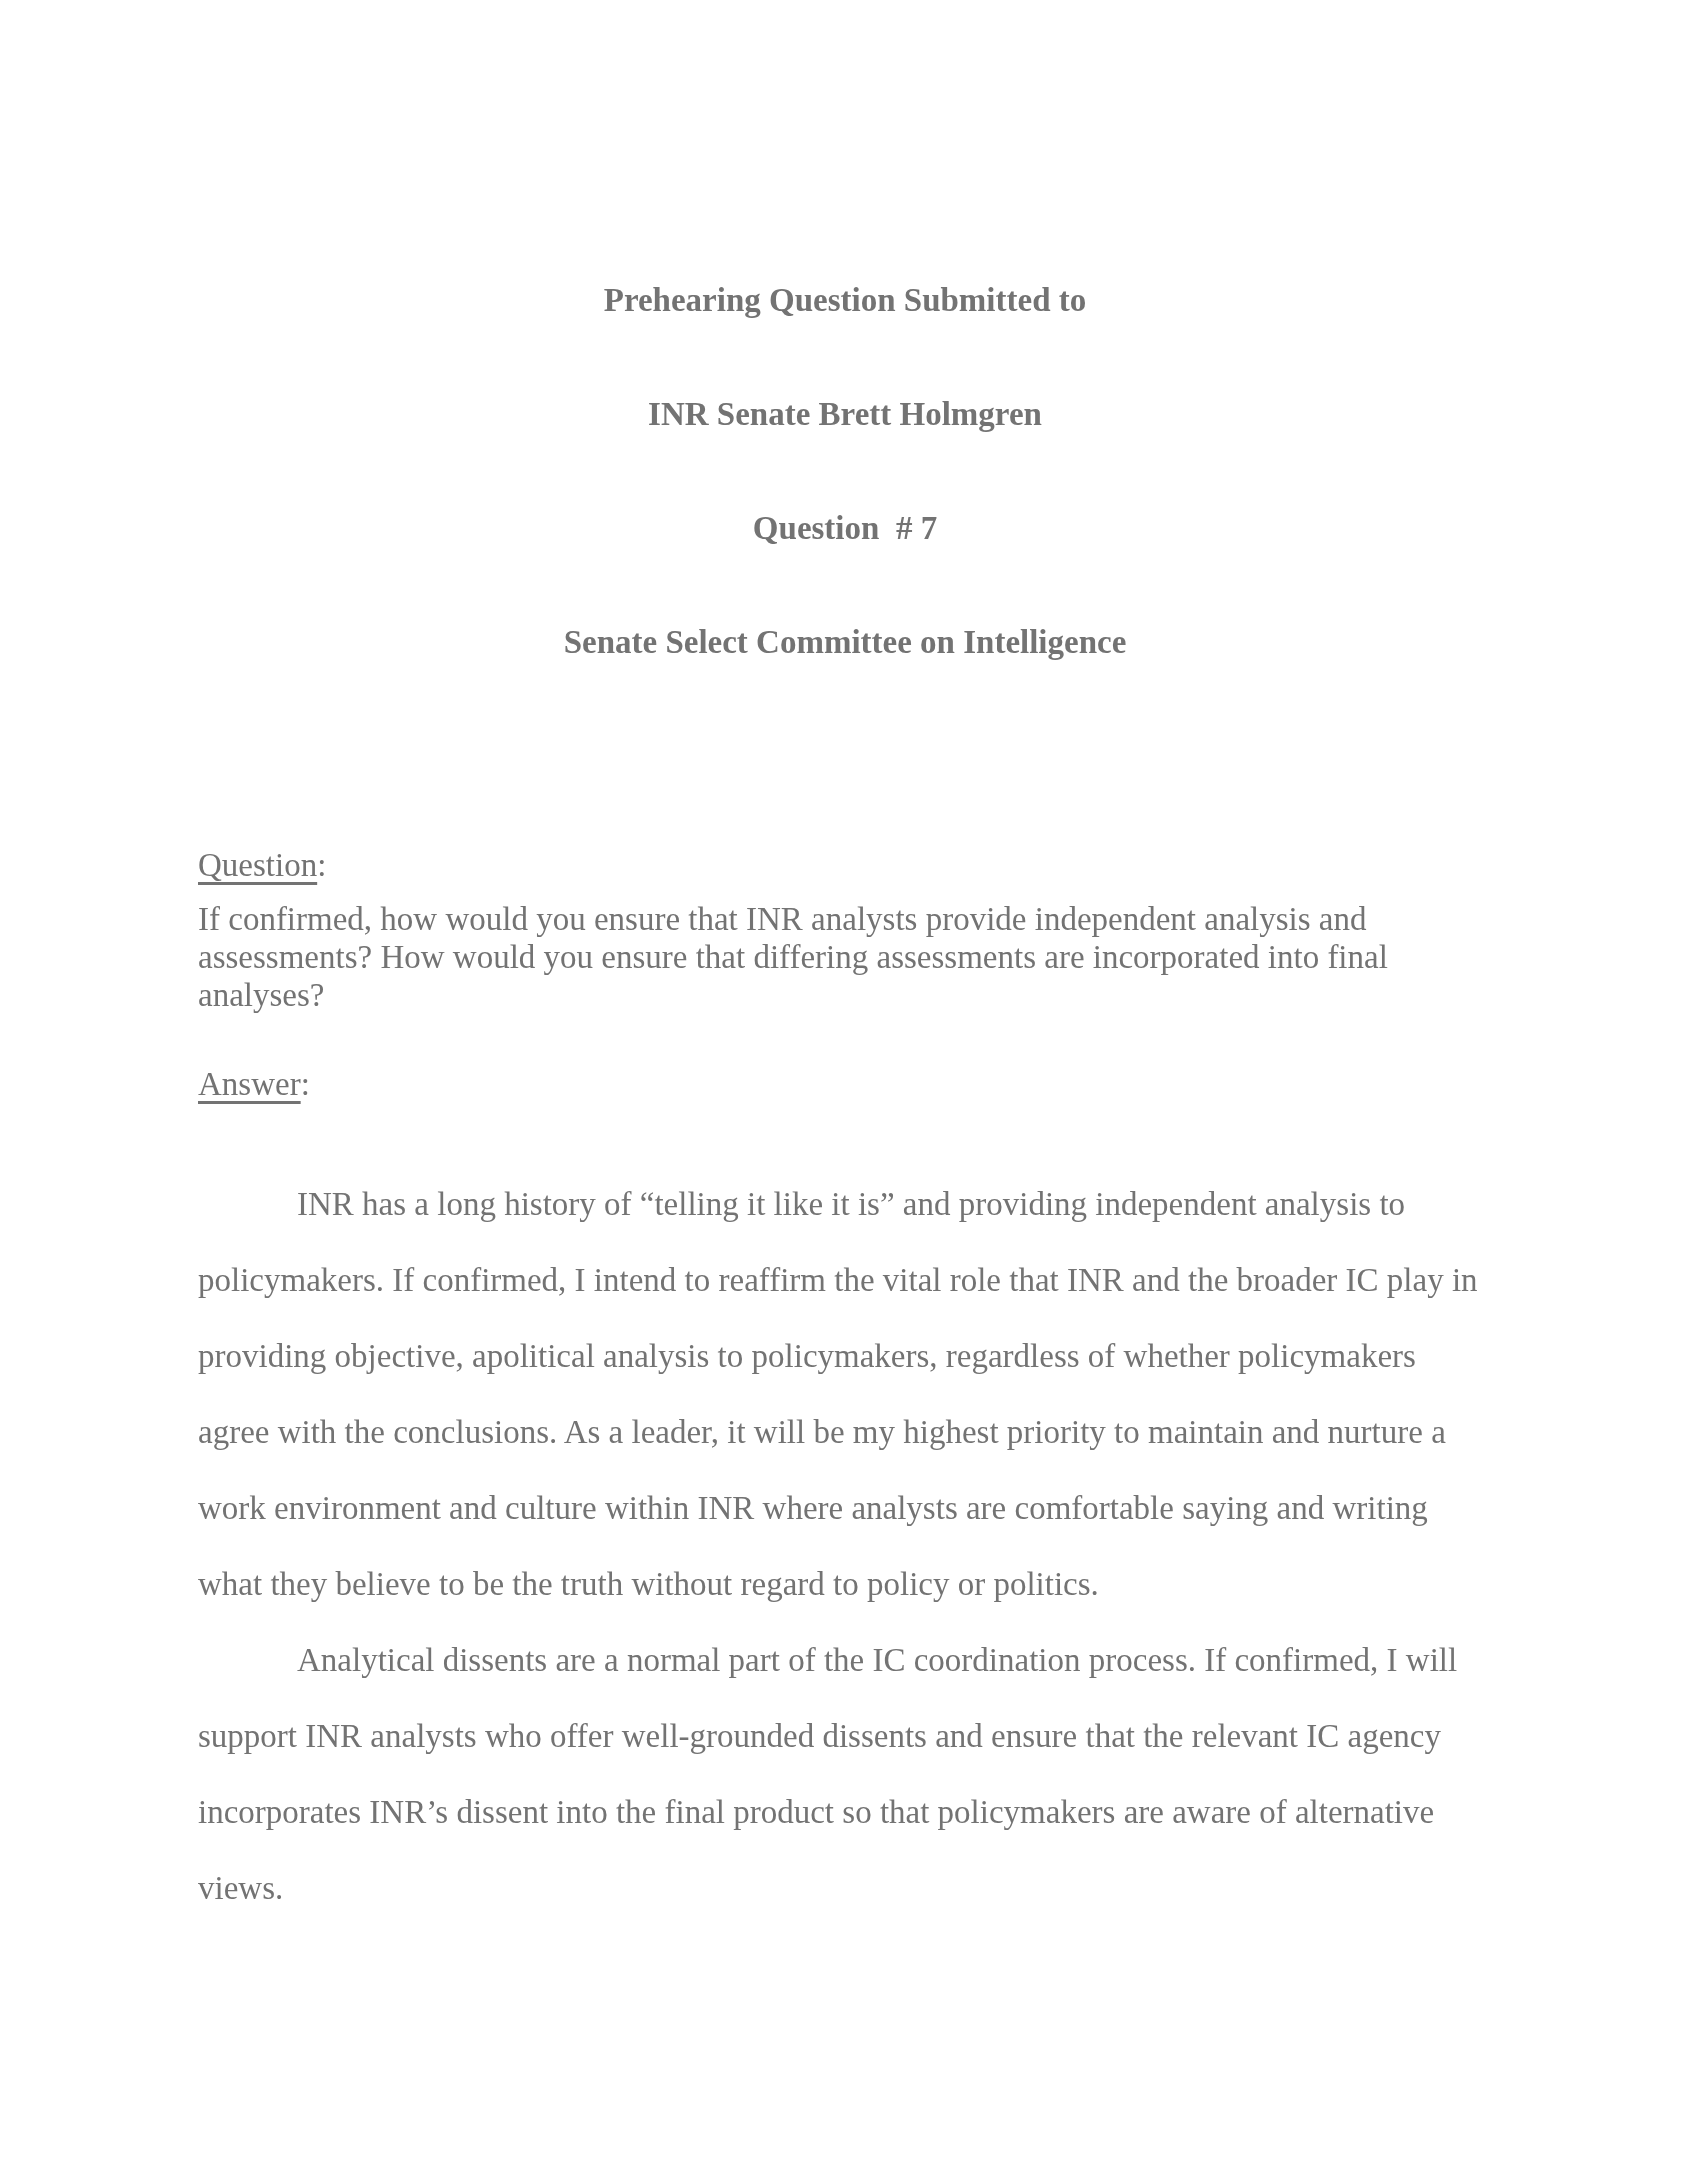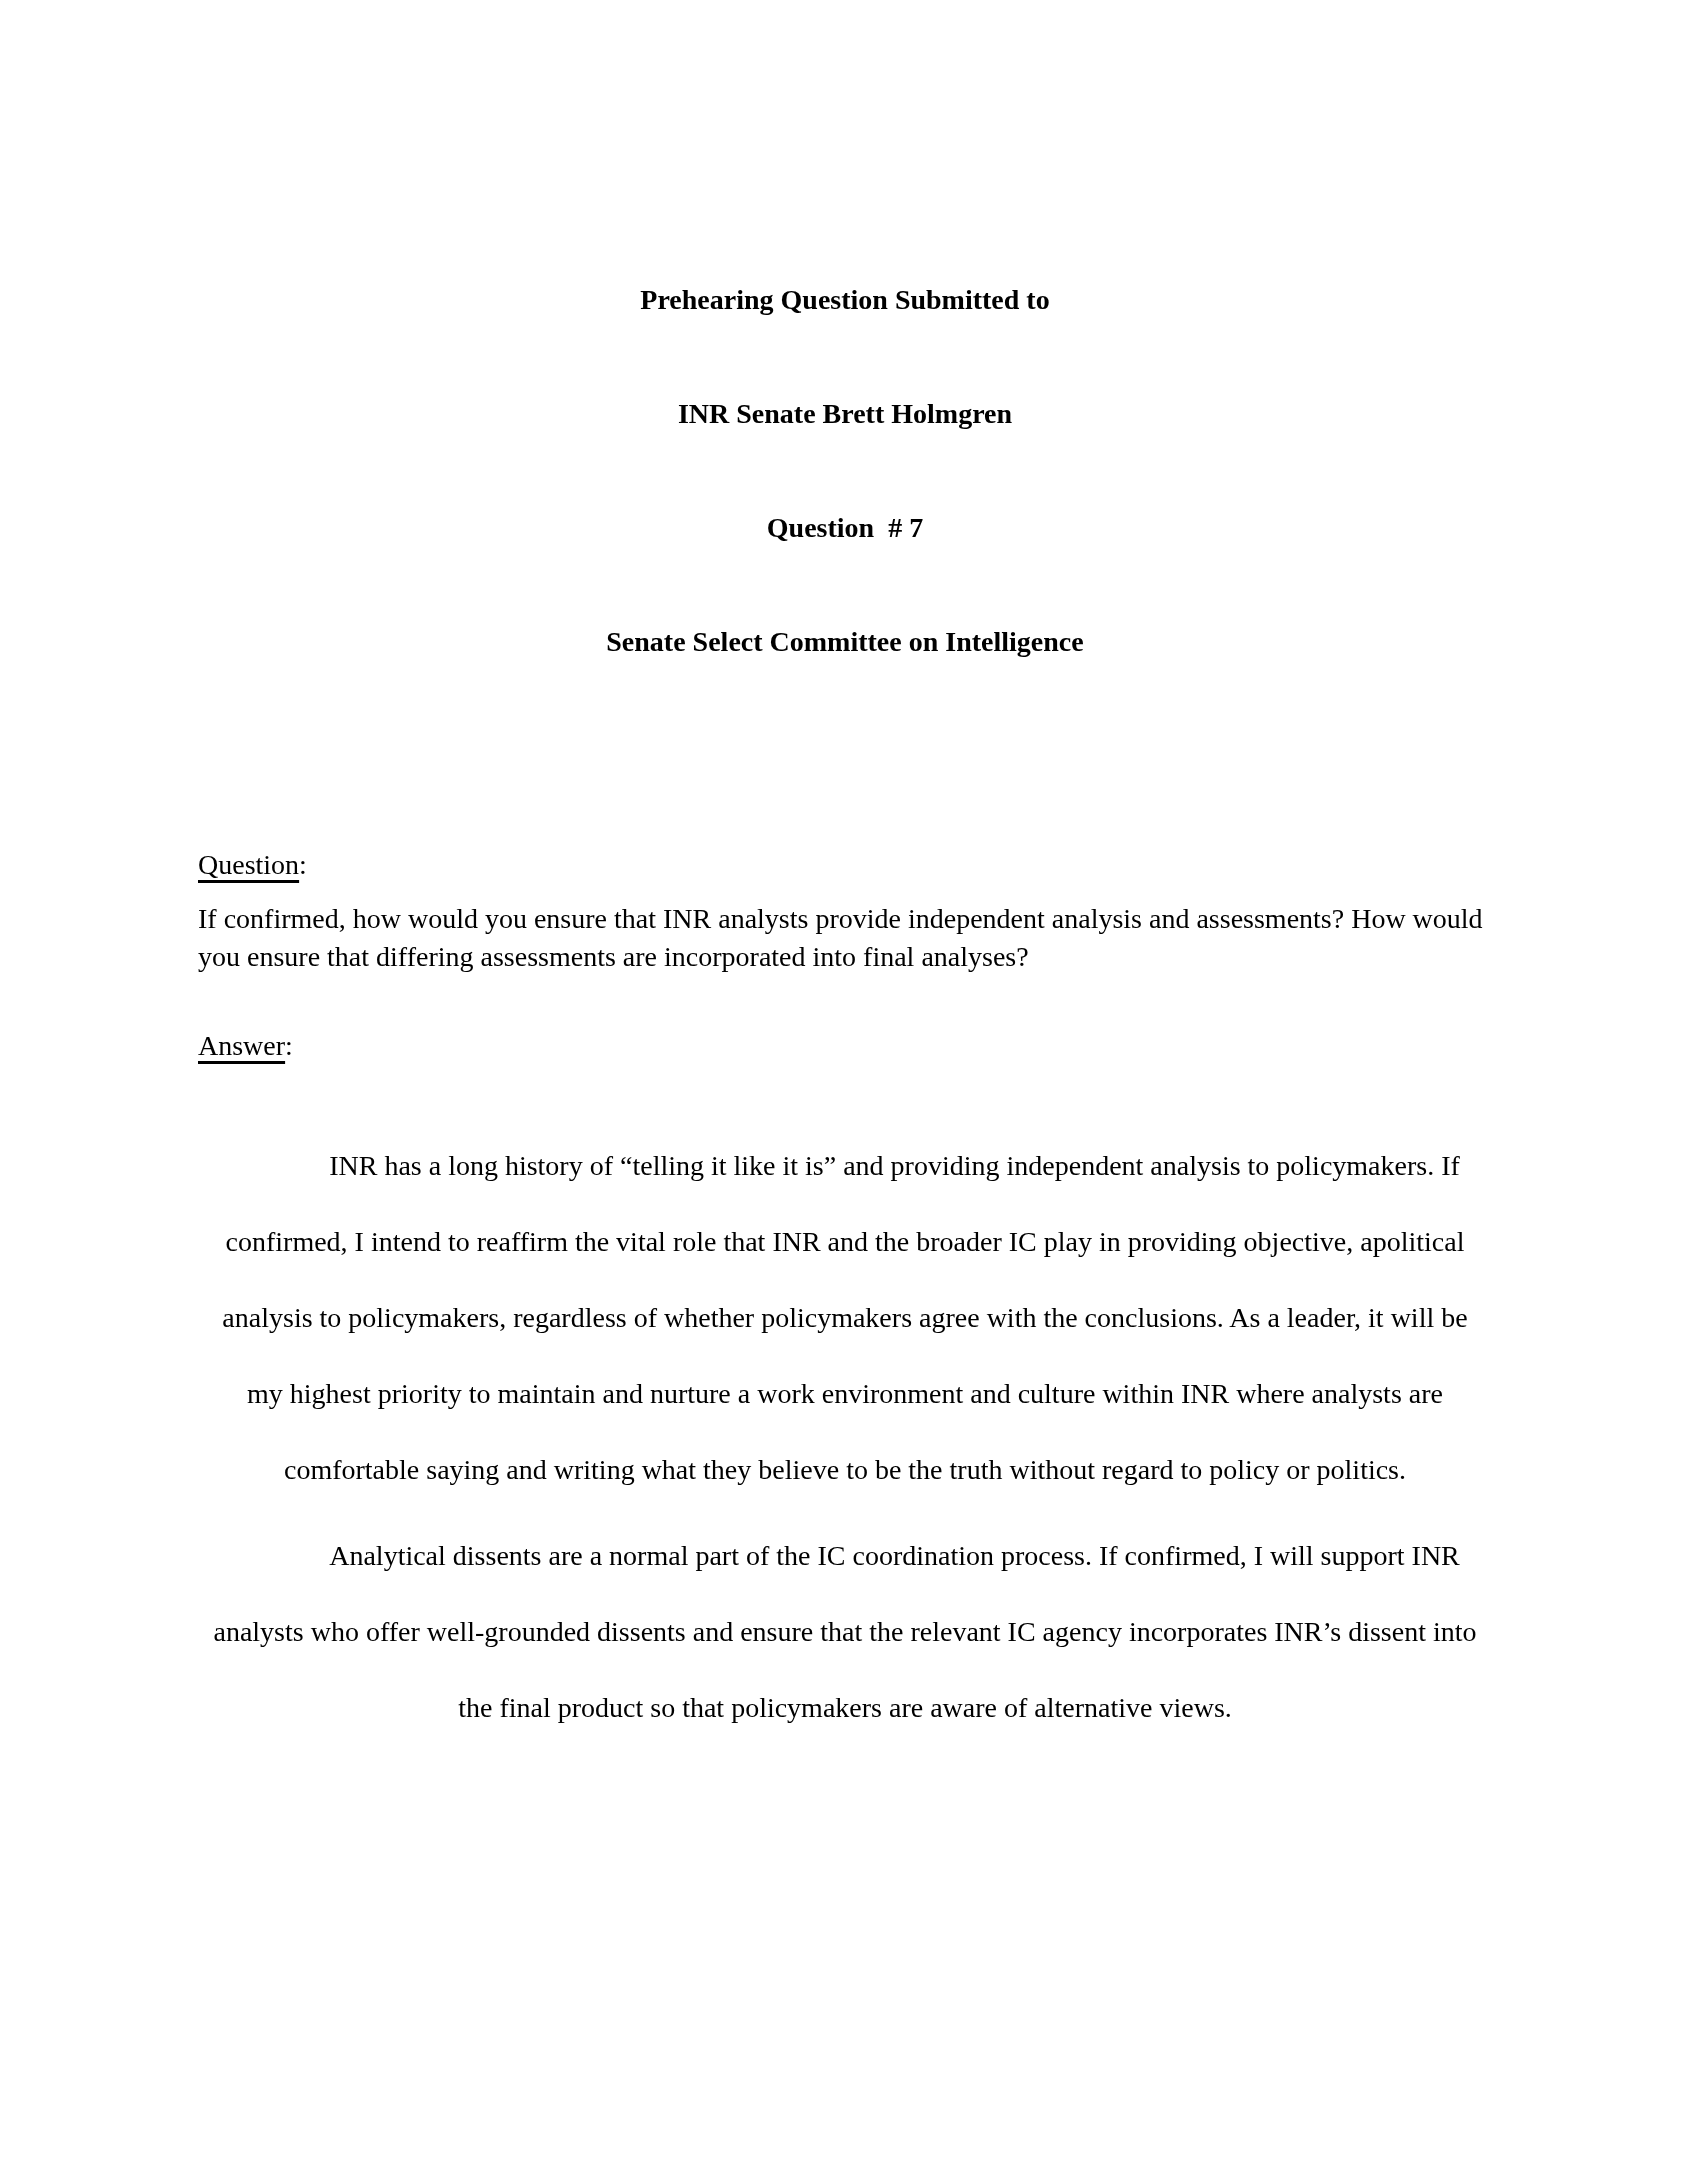--- a/index.html
+++ b/index.html
@@ -6,23 +6,23 @@
     margin: 0;
     padding: 0;
     background: #ffffff;
   }
   .page {
     position: relative;
     width: 1687px;
     height: 2183px;
     box-sizing: border-box;
     background: #ffffff;
-    color: #000000;
+    color: #737373;
     font-family: "Liberation Serif", "DejaVu Serif", serif;
-    font-size: 28px;
+    font-size: 33px;
     padding: 205px 195px 0 198px;
     overflow: hidden;
   }
   .doc-header {
     text-align: center;
     font-weight: bold;
     line-height: 38px;
     white-space: pre-wrap;
   }
   .section-heading {
@@ -38,24 +38,23 @@
   .underlined {
     text-decoration: underline;
     text-decoration-thickness: 3.3px;
     text-underline-offset: 6px;
   }
   .question-body {
     margin: 16px 0 0 0;
     line-height: 38px;
   }
   .answer-paragraph {
-    margin: 10px;
+    margin: 0;
     line-height: 76px;
     text-indent: 99px;
-    text-align: center;
   }
   .answer-paragraph.first {
     margin-top: 63px;
   }
 </style>
 </head>
 <body>
 
 <div class="page">
 

